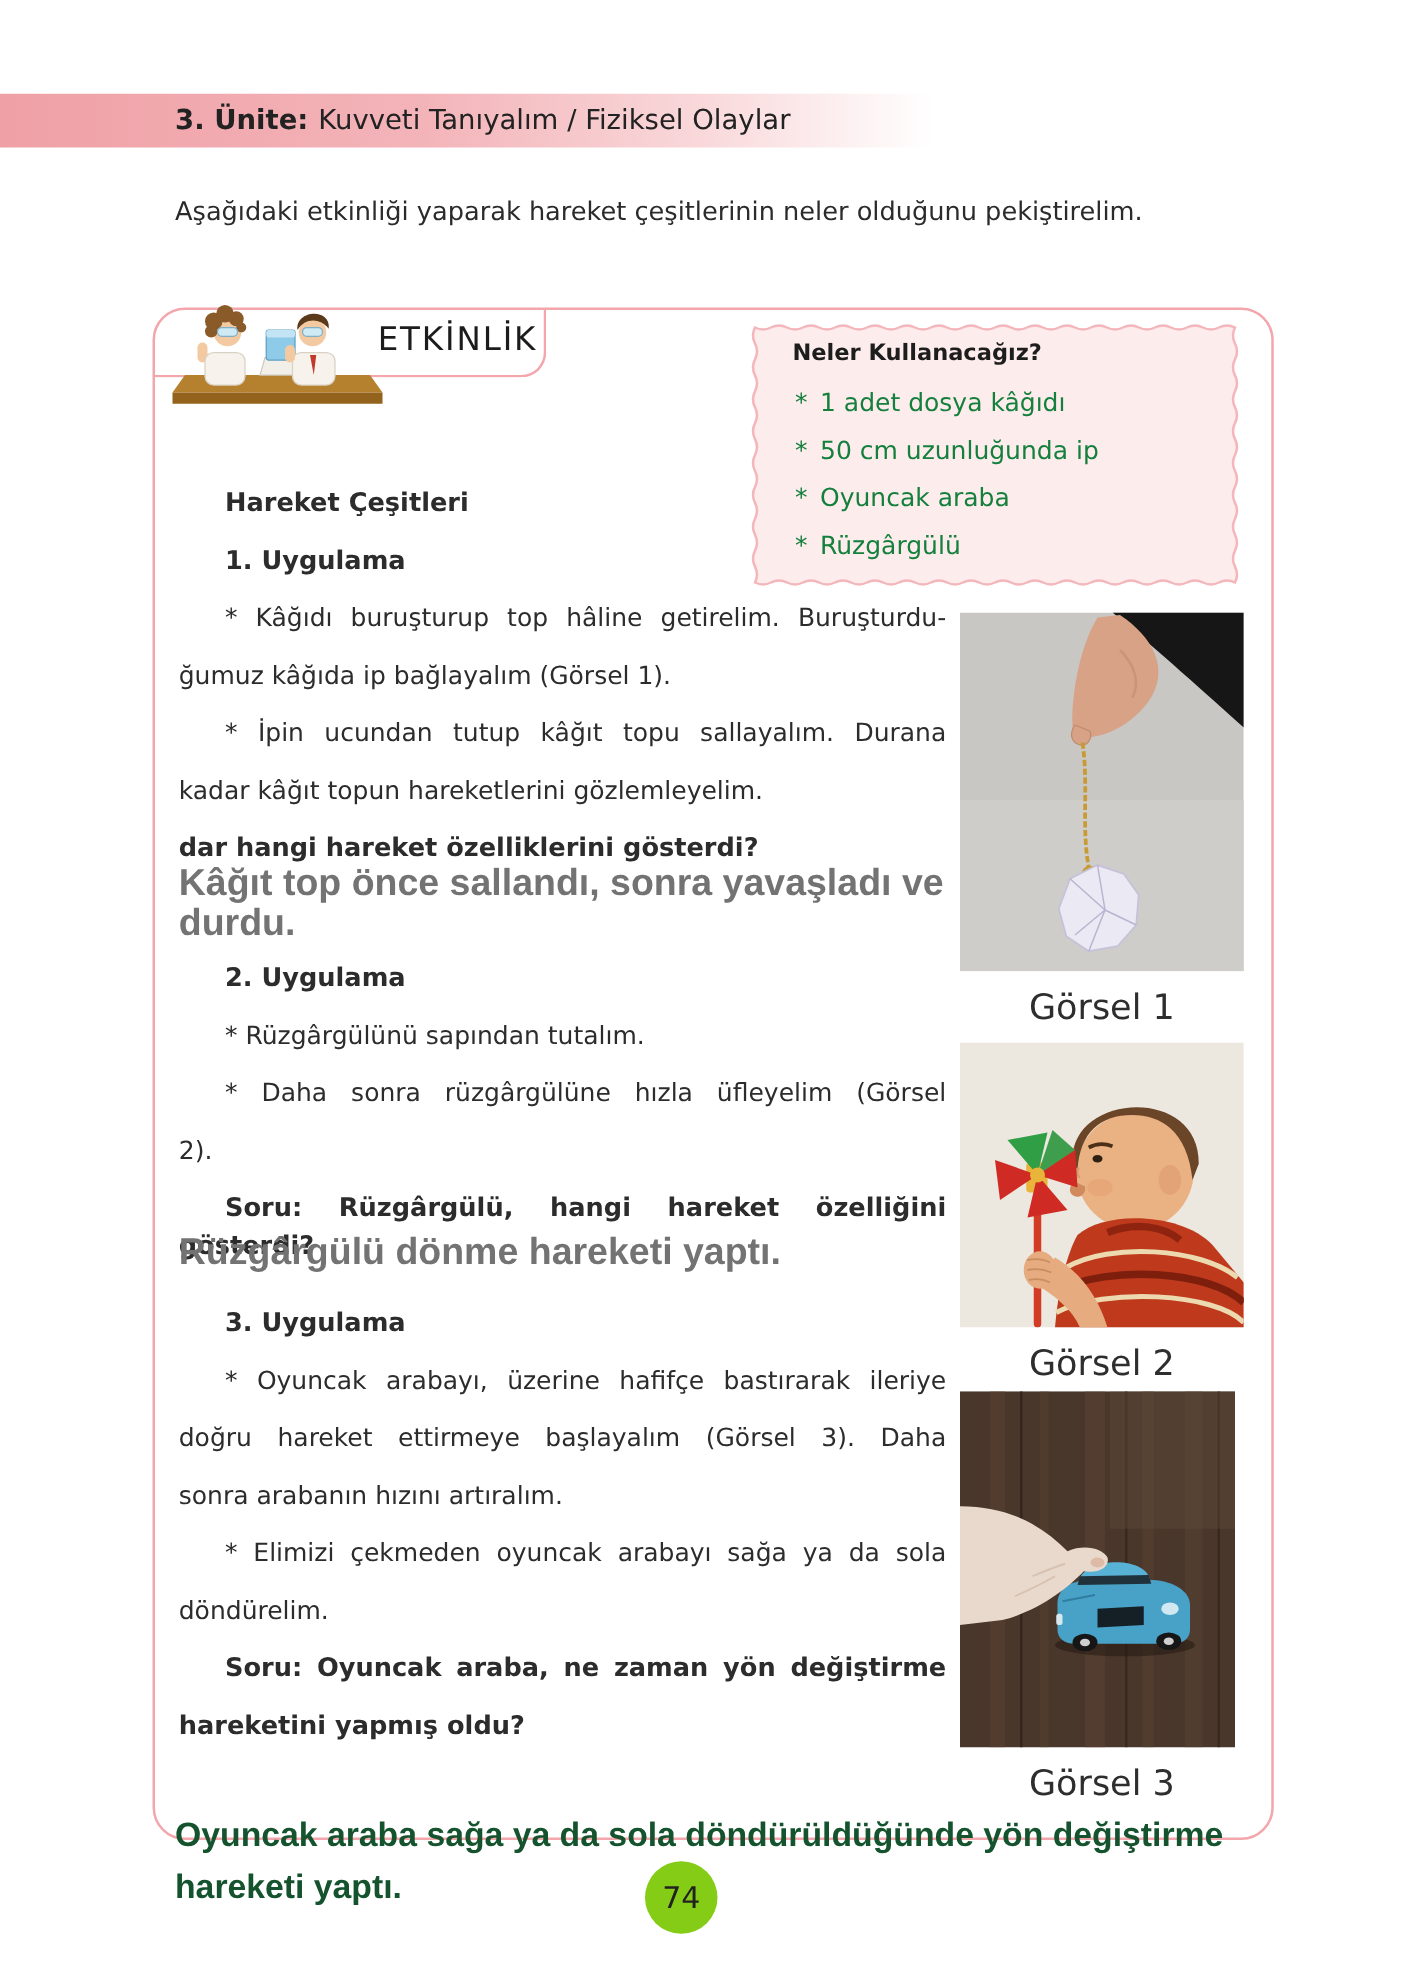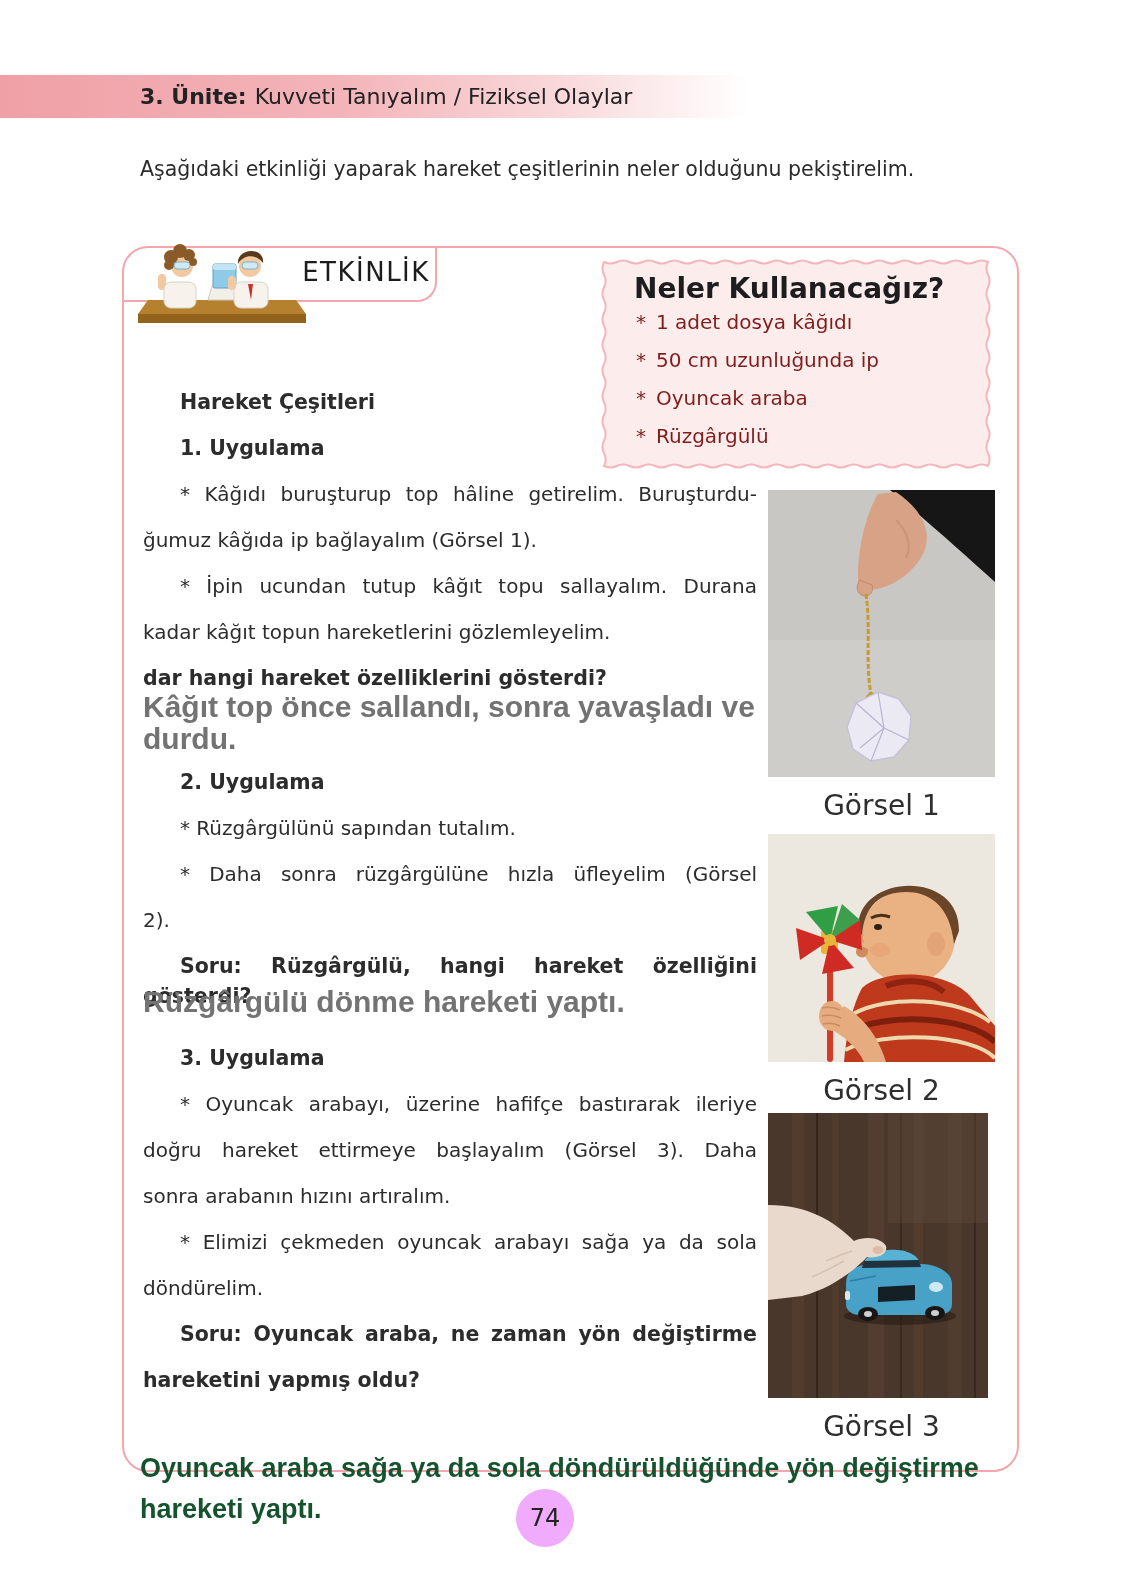--- a/index.html
+++ b/index.html
@@ -22,22 +22,22 @@
   .activity-tab{position:absolute;left:122px;top:246px;width:313px;height:54px;
     border-right:2.5px solid #f3a6ac;border-bottom:2.5px solid #f3a6ac;border-bottom-right-radius:20px;}
   .tab-label{position:absolute;left:296px;top:257px;width:140px;text-align:center;
     font-size:26px;letter-spacing:1.5px;color:#1c1c1c;}
   .kids-illu{position:absolute;left:136px;top:234px;}
 
   
   .materials{position:absolute;left:600px;top:258px;width:392px;height:212px;}
   .materials svg{position:absolute;left:0;top:0;}
   .m-inner{position:absolute;left:0;top:0;width:392px;height:212px;}
-  .m-title{position:absolute;left:34px;top:14px;font-size:28px;font-weight:bold;color:#1d1d1d;}
-  .m-item{position:absolute;left:36px;width:340px;height:30px;font-size:20px;color:#7f1d1d;}
+  .m-title{position:absolute;left:34px;top:14px;font-size:18px;font-weight:bold;color:#1d1d1d;}
+  .m-item{position:absolute;left:36px;width:340px;height:30px;font-size:20px;color:#15803d;}
   .m-bullet{display:inline-block;width:20px;}
 
   
   .text-col{position:absolute;left:143px;top:385px;width:614px;}
   .ln{height:44px;line-height:30px;padding-top:2px;font-size:20px;color:#2c2c2c;}
   .h{font-weight:bold;font-size:20.5px;}
   .ind{text-indent:37px;}
   .j{text-align:justify;}
   .j::after{content:"";display:inline-block;width:100%;height:0;line-height:0;font-size:0;}
   .red-title{color:#e8423c;}
@@ -52,21 +52,21 @@
   .figure svg{display:block;}
   .fig-cap{margin-top:12px;text-align:center;font-size:28px;color:#2e2e2e;}
   .fig1{top:490px;}
   .fig2{top:834px;}
   .fig3{top:1113px;}
 
   
   .answer-bottom{position:absolute;left:140px;top:1448px;width:930px;z-index:5;
     font-family:"Liberation Sans",sans-serif;font-weight:bold;color:#14532d;font-size:27px;line-height:41px;}
   .page-circle{position:absolute;left:516px;top:1489px;width:58px;height:58px;border-radius:50%;
-    background:#f0abfc;text-align:center;line-height:58px;font-size:24px;color:#222;}
+    background:#84cc16;text-align:center;line-height:58px;font-size:24px;color:#222;}
 </style>
 </head>
 <body>
 
 <div class="page">
 
   <div class="header-bar">
     <div class="header-text">
       <span class="unit-label">3. Ünite:</span><span class="unit-title">Kuvveti Tanıyalım / Fiziksel Olaylar</span>
     </div>

